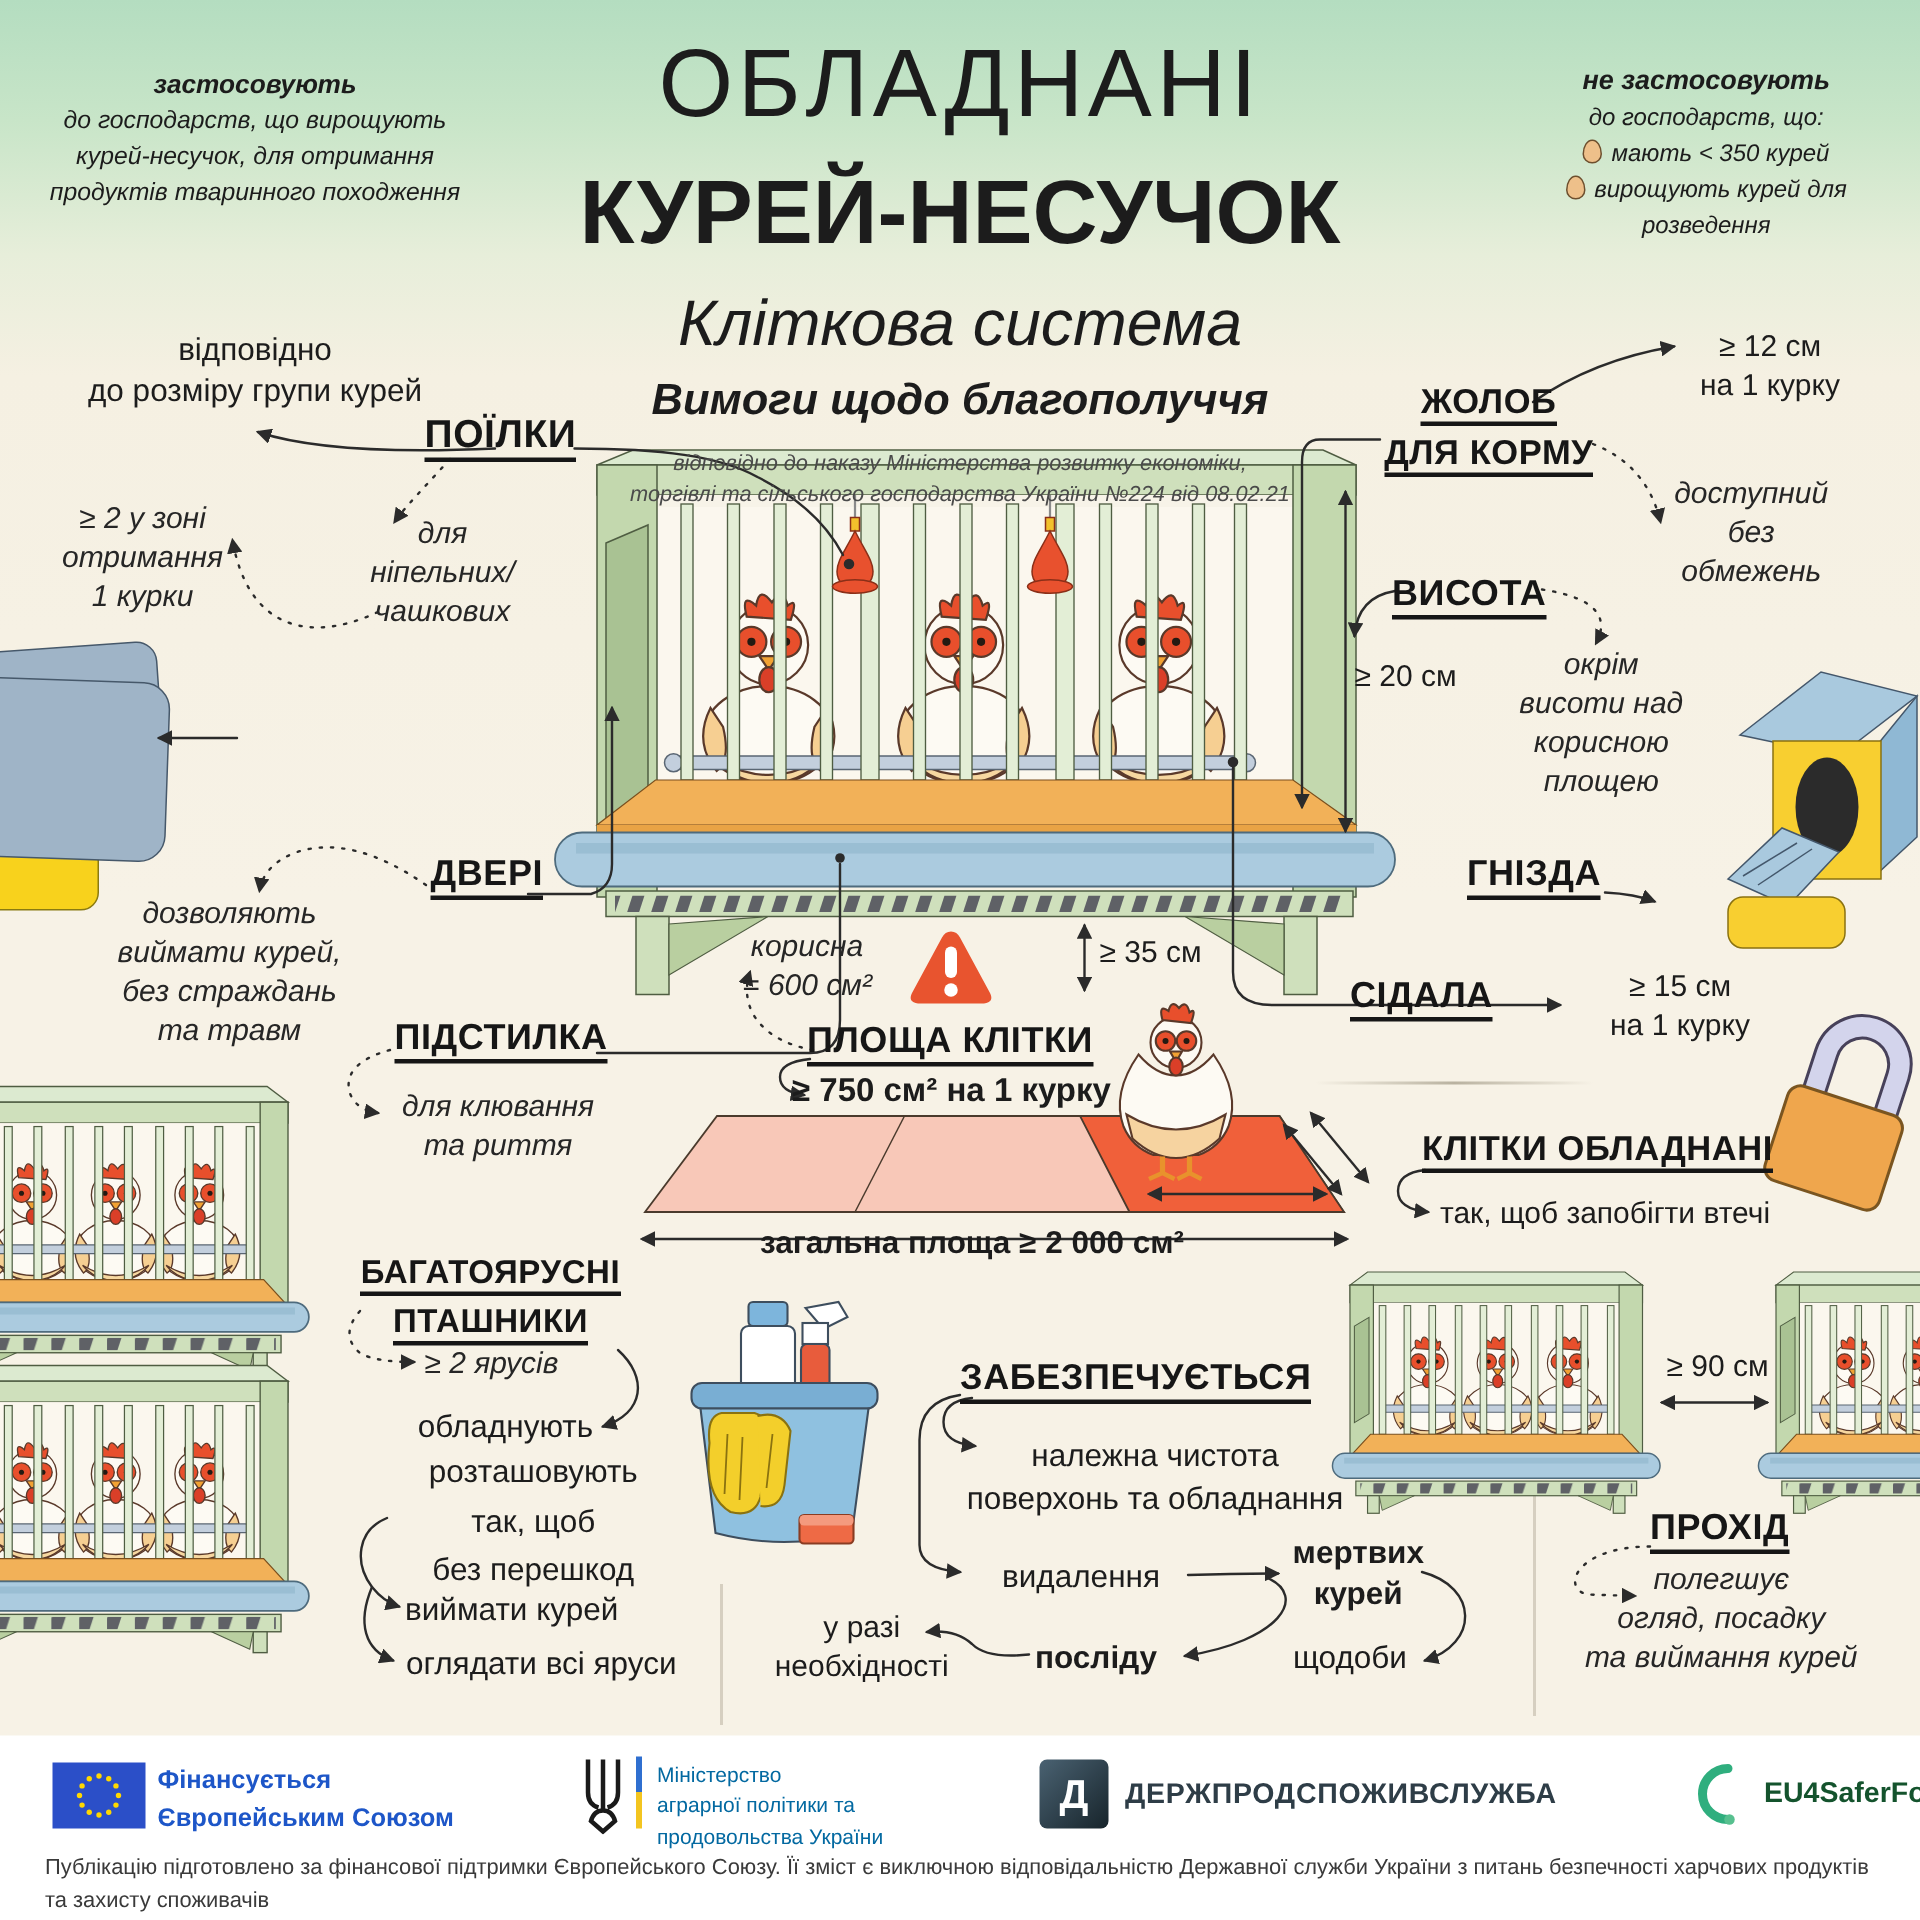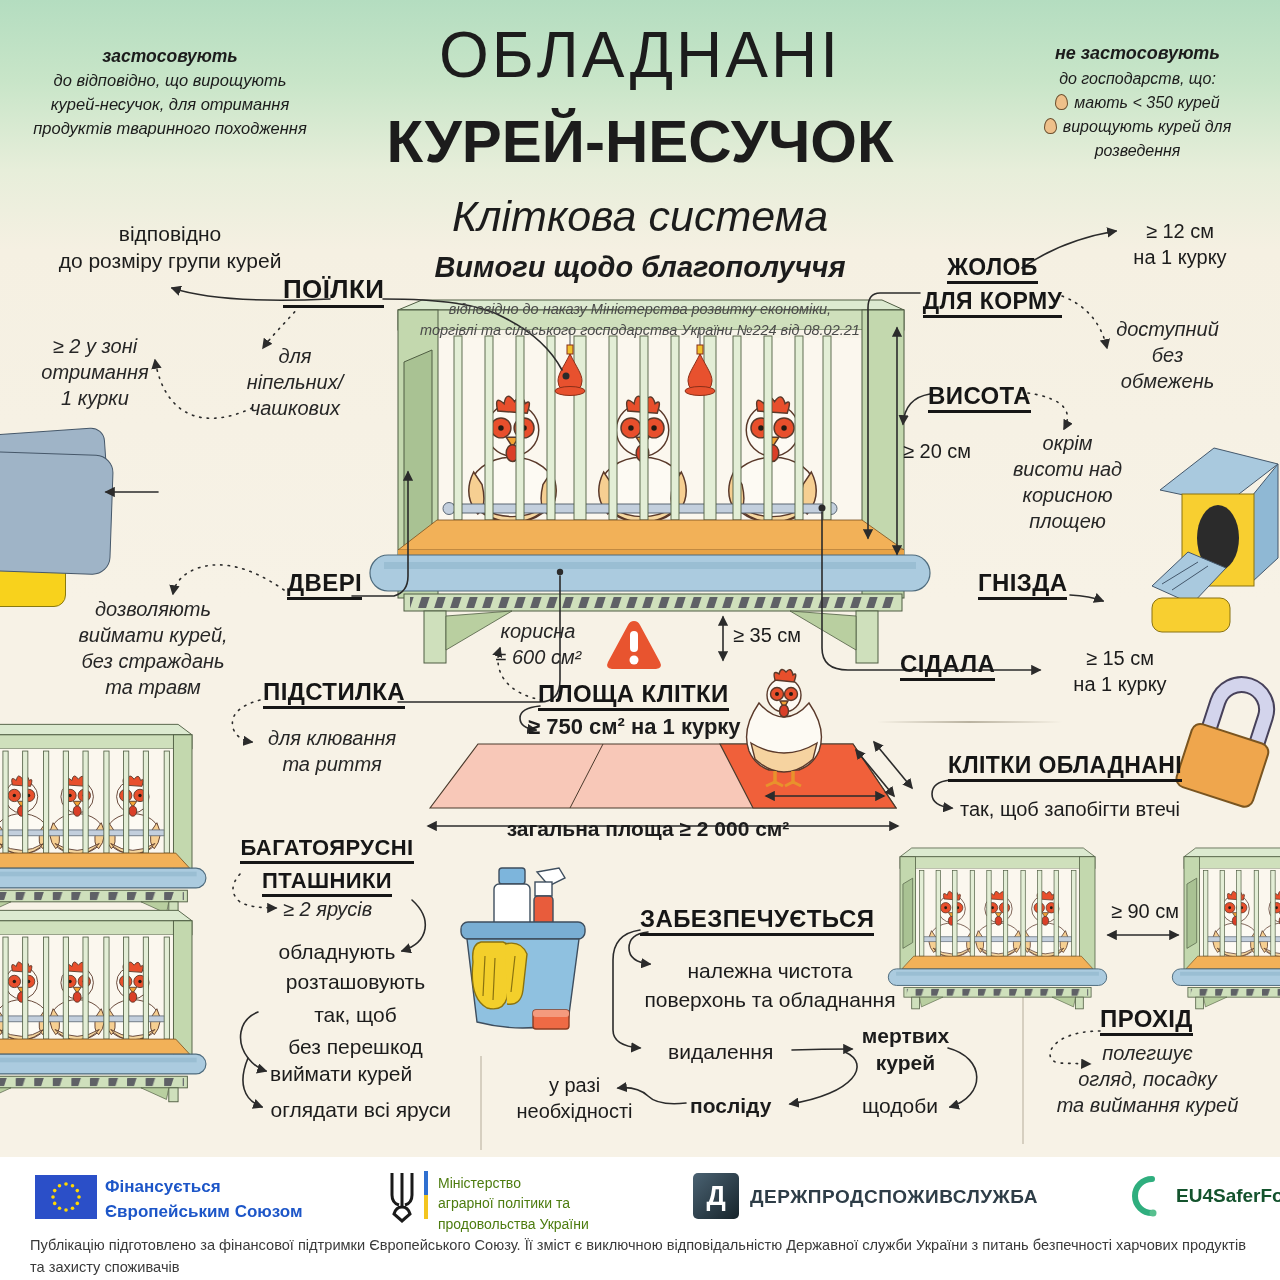--- a/index.html
+++ b/index.html
@@ -264,21 +264,21 @@
     <path class="ln" d="M792,1050 Q822,1049 852,1049" marker-end="url(#ah)"></path>
     <path class="ln" d="M845,1052 C872,1064 854,1094 790,1104" marker-end="url(#ah)"></path>
     <path class="ln" d="M686,1103 Q658,1106 648,1096 Q637,1086 618,1088" marker-end="url(#ah)"></path>
     <path class="ln" d="M948,1048 C986,1058 986,1096 950,1107" marker-end="url(#ah)"></path>
     <line class="ln" x1="1108" y1="935" x2="1178" y2="935" marker-start="url(#ah)" marker-end="url(#ah)"></line>
     <path class="lnd" d="M1100,1031 C1052,1031 1040,1058 1058,1063 L1090,1064" marker-end="url(#ah)"></path>
   </svg>
 
   <div class="txt i" style="left:30px;top:44px;width:280px;font-size:16.5px;line-height:1.45">
     <div class="b" style="font-size:17.5px">застосовують</div>
-    <div>до відповідно, що вирощують</div>
+    <div>до господарств, що вирощують</div>
     <div>курей-несучок, для отримання</div>
     <div>продуктів тваринного походження</div>
   </div>
 
   <div class="txt" style="left:340px;top:14px;width:600px">
     <div style="font-size:64px;letter-spacing:3px;font-weight:500">ОБЛАДНАНІ</div>
     <div style="font-size:60px;font-weight:800;margin-top:6px">КУРЕЙ-НЕСУЧОК</div>
     <div class="i" style="font-size:43px;margin-top:8px">Кліткова система</div>
     <div class="i b" style="font-size:29px;margin-top:4px">Вимоги щодо благополуччя</div>
     <div class="i" style="font-size:14.5px;color:#4a4a4a;margin-top:12px;line-height:1.45">
@@ -444,21 +444,21 @@
     </div>
     <div class="abs b" style="left:105px;top:18px;font-size:17px;color:#1d56c8;line-height:1.45">
       <div>Фінансується</div>
       <div>Європейським Союзом</div>
     </div>
 
     <svg class="abs" style="left:385px;top:12px" width="34" height="54" viewBox="0 0 34 54">
       <path d="M7,4 V26 Q7,34 14,36 M17,4 V38 M27,4 V26 Q27,34 20,36 M17,38 Q11,38 9,45 L17,52 L25,45 Q23,38 17,38" fill="none" stroke="#1a1a1a" stroke-width="3"></path>
     </svg>
     <div class="abs" style="left:424px;top:14px;width:4px;height:48px;background:linear-gradient(180deg,#2f6fd0 50%,#f3c520 50%)"></div>
-    <div class="abs" style="left:438px;top:16px;font-size:14px;line-height:1.45;color:#4d7c0f">
+    <div class="abs" style="left:438px;top:16px;font-size:14px;line-height:1.45;color:#0369a1">
       <div>Міністерство</div>
       <div>аграрної політики та</div>
       <div>продовольства України</div>
     </div>
 
     <div class="abs" style="left:693px;top:16px;width:46px;height:46px;border-radius:5px;background:linear-gradient(135deg,#4a6272,#17242b);color:#fff;font-weight:800;font-size:27px;display:flex;align-items:center;justify-content:center">
       <span>Д</span>
     </div>
     <div class="abs b" style="left:750px;top:29px;font-size:19px;letter-spacing:.5px;color:#2e3d47">ДЕРЖПРОДСПОЖИВСЛУЖБА</div>
 

